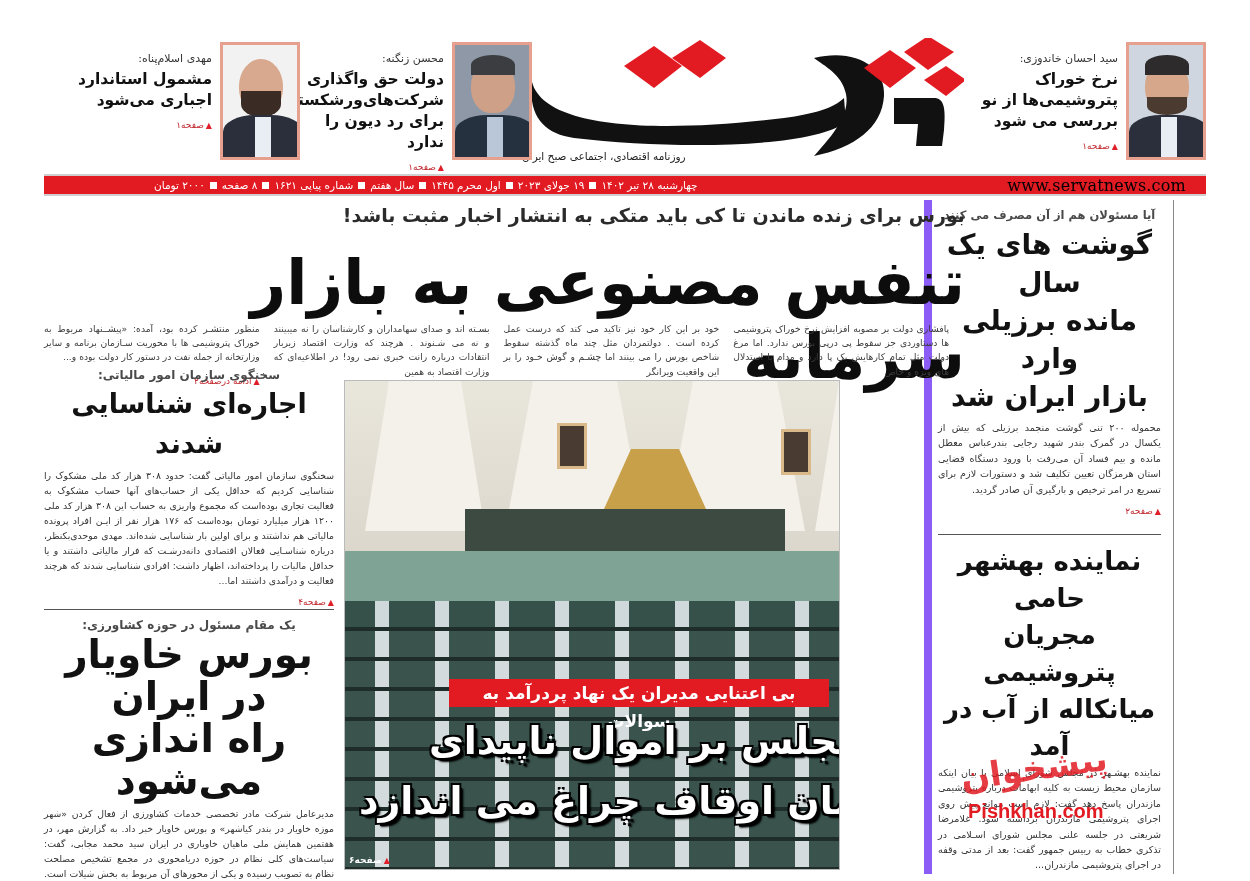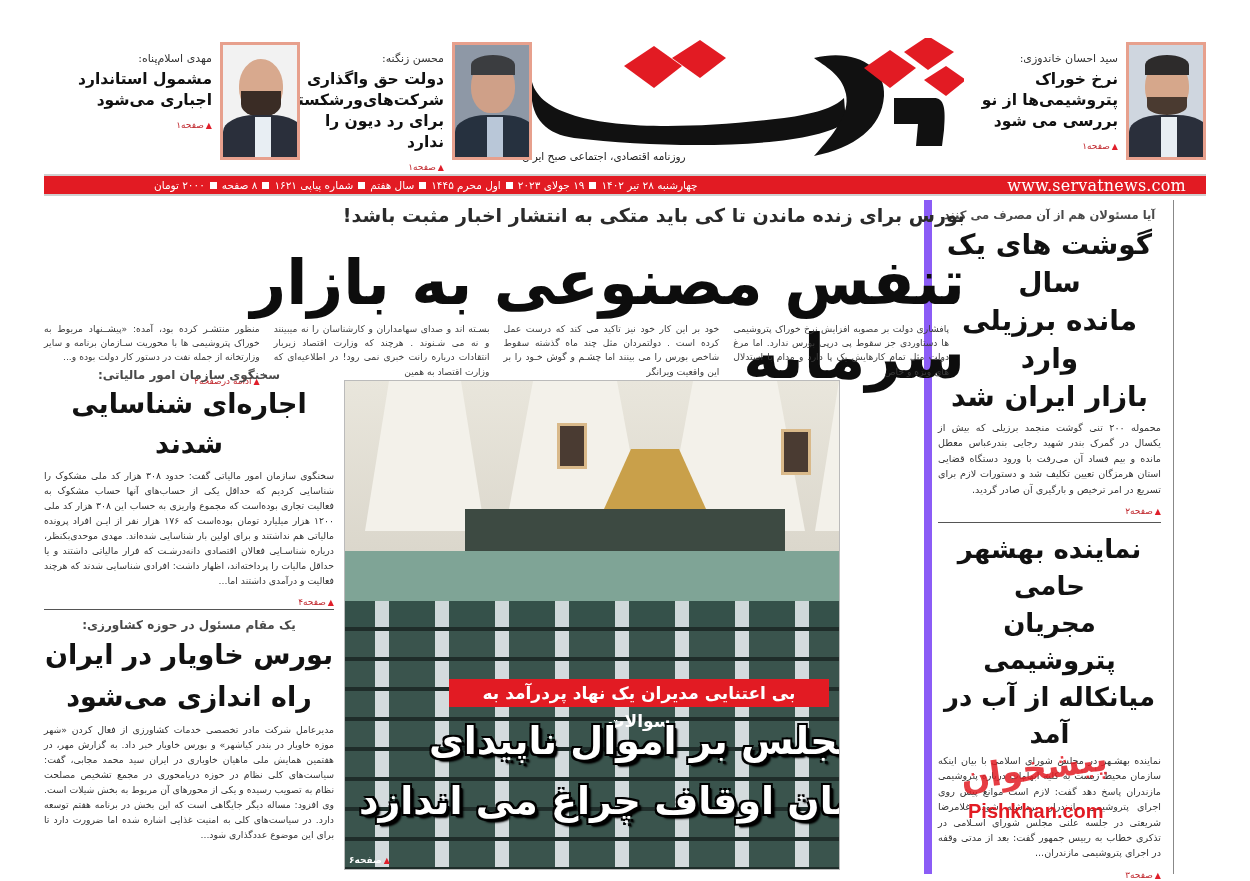--- a/index.html
+++ b/index.html
@@ -22,21 +22,21 @@
   .teaser .hl { font-family: "DejaVu Sans", sans-serif; font-weight: bold; font-size: 15.5px; line-height: 21px; color: #111; }
   .pageref { font-size: 9px; color: #c0272d; margin-top: 9px; }
   .pageref::before { content: "\25B2"; font-size: 8px; color: #e01e2a; margin-left: 2px; }
 
   .logo { position: absolute; left: 470px; top: 0; width: 450px; height: 132px; }
   .logo svg { position: absolute; left: 0; top: 0; }
   .tagline { position: absolute; left: 478px; top: 112px; font-size: 10.5px; color: #222; }
 
   
   .infobar { position: absolute; left: 0; top: 136px; width: 1162px; height: 22px; background: #e21b23; border-top: 2px solid #cfcfcf; border-bottom: 2px solid #cfcfcf; display: flex; align-items: center; justify-content: space-between; padding: 0 20px 0 110px; direction: rtl; }
-  .infobar .url { font-family: "DejaVu Serif", serif; font-size: 16px; color: #ffffff; direction: ltr; letter-spacing: 0.2px; }
+  .infobar .url { font-family: "DejaVu Serif", serif; font-size: 16px; color: #000000; direction: ltr; letter-spacing: 0.2px; }
   .infobar .meta { font-size: 10.5px; color: #ffffff; display: flex; gap: 5px; align-items: center; direction: rtl; }
   .infobar .sep { width: 7px; height: 7px; background: #ffffff; display: inline-block; }
 
   
   .rcol { position: absolute; left: 880px; top: 162px; width: 250px; height: 674px; border-right: 1px solid #888; border-left: 8px solid #8b5cf6; padding: 0 12px 0 6px; }
   .kicker { font-size: 11.5px; color: #4a4a4a; text-align: center; font-weight: bold; }
   .bighl { font-weight: bold; text-align: center; color: #121212; }
   .body { font-size: 9.6px; line-height: 15.4px; color: #333; text-align: justify; }
   .rule { border-bottom: 1.5px solid #555; }
 
@@ -162,21 +162,21 @@
 
   <div class="rcol">
     <div style="padding-top:8px;">
       <div class="kicker">آیا مسئولان هم از آن مصرف می کنند</div>
       <div class="bighl" style="font-size:28px; line-height:38px; margin-top:4px;">
         <div>گوشت های یک سال</div>
         <div>مانده برزیلی وارد</div>
         <div>بازار ایران شد</div>
       </div>
       <div class="body" style="margin-top:4px;">محموله ۲۰۰ تنی گوشت منجمد برزیلی که بیش از یکسال در گمرک بندر شهید رجایی بندرعباس معطل مانده و بیم فساد آن می‌رفت با ورود دستگاه قضایی استان هرمزگان تعیین تکلیف شد و دستورات لازم برای تسریع در امر ترخیص و بارگیری آن صادر گردید.</div>
-      <div class="pageref rule" style="padding-bottom:6px;">صفحه۲</div>
+      <div class="pageref rule" style="padding-bottom:18px;">صفحه۲</div>
     </div>
 
     <div style="padding-top:8px;">
       <div class="bighl" style="font-size:26px; line-height:37px;">
         <div>نماینده بهشهر حامی</div>
         <div>مجریان پتروشیمی</div>
         <div>میانکاله از آب در آمد</div>
       </div>
       <div class="body" style="">نماینده بهشـهر در مجلس شورای اسلامی با بیان اینکه سازمان محیط زیست به کلیه ابهامات درباره پتروشیمی مازندران پاسخ دهد گفت: لازم است موانع پیش روی اجرای پتروشیمی مازندران برداشته شود. غلامرضا شریعتی در جلسه علنی مجلس شورای اسـلامی در تذکری خطاب به رییس جمهور گفت: بعد از مدتی وقفه در اجرای پتروشیمی مازندران...</div>
       <div class="pageref rule" style="padding-bottom:2px;">صفحه۳</div>
@@ -209,21 +209,21 @@
       <div class="kicker" style="font-size:12px;">سخنگوی سازمان امور مالیاتی:</div>
       <div class="bighl" style="font-size:27px; line-height:40px; margin-top:2px;">
         <div>اجاره‌ای شناسایی شدند</div>
       </div>
       <div class="body" style="margin-top:4px; font-size:9.3px; line-height:15px;">سخنگوی سازمان امور مالیاتی گفت: حدود ۳۰۸ هزار کد ملی مشکوک را شناسایی کردیم که حداقل یکی از حساب‌های آنها حساب مشکوک به فعالیت تجاری بوده‌است که مجموع واریزی به حساب این ۳۰۸ هزار کد ملی ۱۲۰۰ هزار میلیارد تومان بوده‌است که ۱۷۶ هزار نفر از ایـن افراد پرونده مالیاتی هم نداشتند و برای اولین بار شناسایی شده‌اند. مهدی موحدی‌بکنظر، درباره شناسـایی فعالان اقتصادی دانه‌درشـت که فرار مالیاتی داشتند و یا حداقل مالیات را پرداخته‌اند، اظهار داشت: افرادی شناسایی شدند که هرچند فعالیت و درآمدی داشتند اما...</div>
       <div class="pageref rule" style="padding-bottom:2px;">صفحه۴</div>
     </div>
 
     <div style="margin-top:8px;">
       <div class="kicker" style="font-size:12px;">یک مقام مسئول در حوزه کشاورزی:</div>
-      <div class="bighl" style="font-size:27px; line-height:42px; margin-top:2px;">
+      <div class="bighl" style="font-size:39px; line-height:42px; margin-top:2px;">
         <div>بورس خاویار در ایران</div>
         <div>راه اندازی می‌شود</div>
       </div>
       <div class="body" style="margin-top:4px; font-size:9.3px; line-height:15px;">مدیرعامل شرکت مادر تخصصی خدمات کشاورزی از فعال کردن «شهر موزه خاویار در بندر کیاشهر» و بورس خاویار خبر داد. به گزارش مهر، در هفتمین همایش ملی ماهیان خاویاری در ایران سید محمد مجابی، گفت: سیاست‌های کلی نظام در حوزه دریامحوری در مجمع تشخیص مصلحت نظام به تصویب رسیده و یکی از محورهای آن مربوط به بخش شیلات است. وی افزود: مساله دیگر جایگاهی است که این بخش در برنامه هفتم توسعه دارد. در سیاست‌های کلی به امنیت غذایی اشاره شده اما ضرورت دارد تا برای این موضوع عددگذاری شود...</div>
 
     </div>
   </div>
 
   <div class="photo-main">
     <div class="ph-wall"></div>

